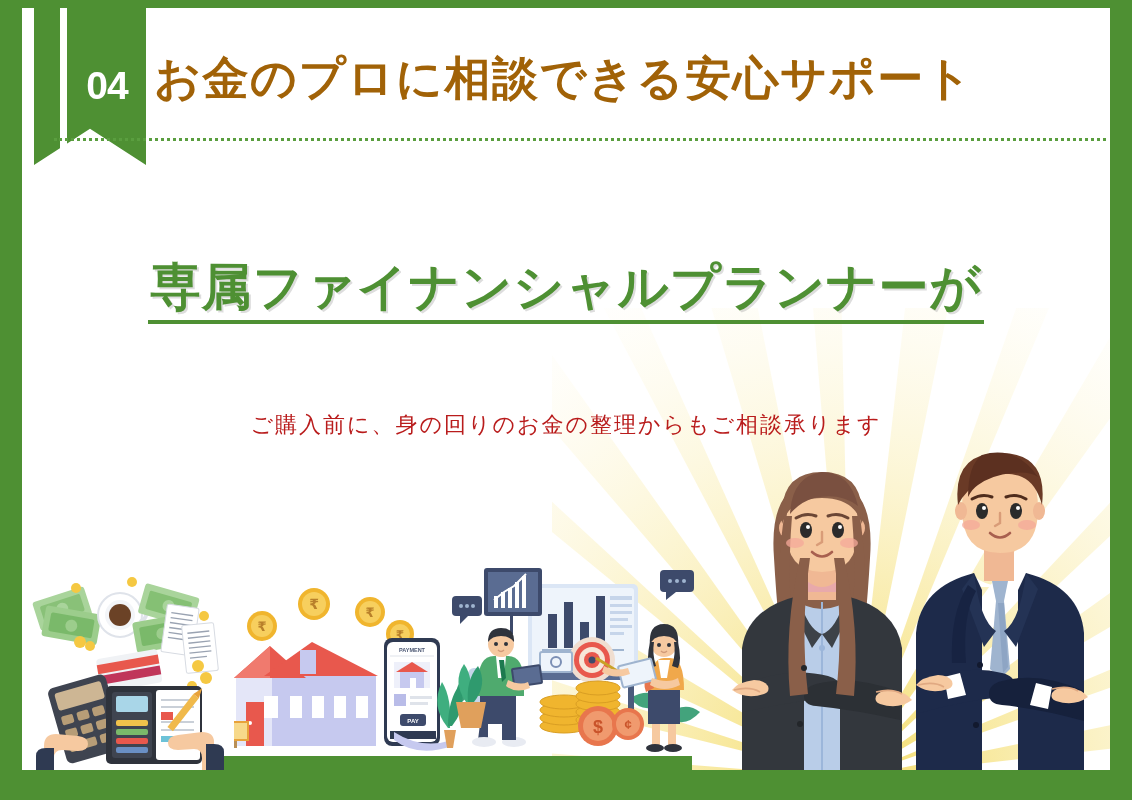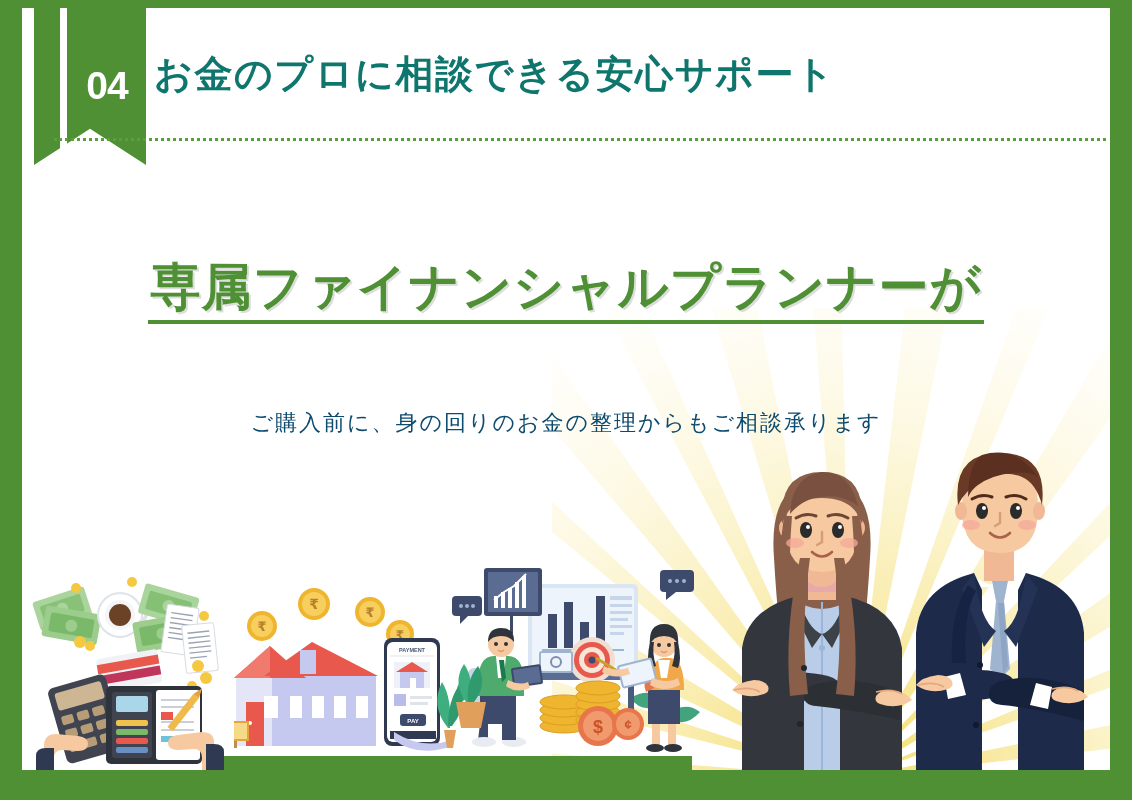--- a/index.html
+++ b/index.html
@@ -30,21 +30,21 @@
     background:#ffffff;
   }
   .ribbon-num {
     position:absolute; left:46px; top:58px; width:78px;
     color:#ffffff; font-size:39px; font-weight:bold; letter-spacing:-1px;
     text-align:center; line-height:1;
   }
 
   .head-title {
     position:absolute; left:132px; top:47px;
-    font-size:38px; font-weight:bold; color:#0f766e;
+    font-size:46px; font-weight:bold; color:#a16207;
     letter-spacing:1.5px; white-space:nowrap; line-height:1;
   }
   .dotted {
     position:absolute; left:32px; top:130px; width:1052px; height:0;
     border-top:3px dotted #5a9e3f;
   }
 
   
   #sunburst {
     position:absolute; left:530px; top:300px; width:560px; height:470px;
@@ -57,21 +57,21 @@
     position:relative; display:inline-block;
     font-size:50px; font-weight:bold; color:#4e9033;
     letter-spacing:1px; line-height:1.24;
     text-shadow:2px 2px 0 rgba(150,150,150,.32);
     border-bottom:4px solid #4e9033;
     padding:0 2px 2px 2px;
   }
   .hl2 { margin-top:6px; }
   .sub {
     position:absolute; left:0; top:406px; width:1088px; text-align:center;
-    font-size:22px; color:#0c4a6e; letter-spacing:2px; line-height:1;font-family:Liberation Mono, monospace;
+    font-size:22px; color:#b91c1c; letter-spacing:2px; line-height:1;
   }
 
   
   #strip { position:absolute; left:0; bottom:0; width:1088px; height:230px; }
   #ground { position:absolute; left:190px; bottom:0; width:480px; height:14px; background:#4e9033; }
 
   
   .sceneA { position:absolute; left:6px; bottom:0; width:225px; height:200px; }
   
   .sceneB { position:absolute; left:212px; bottom:12px; width:230px; height:190px; }

